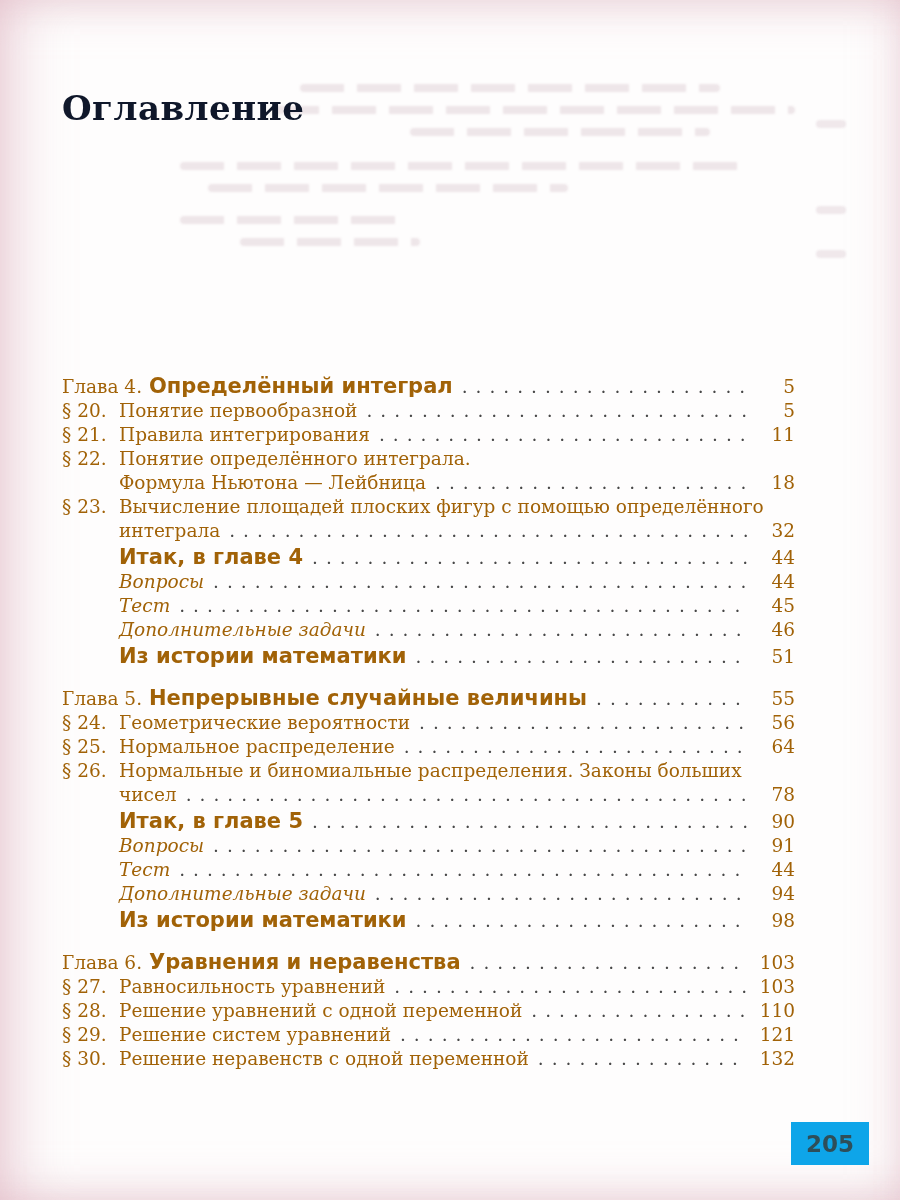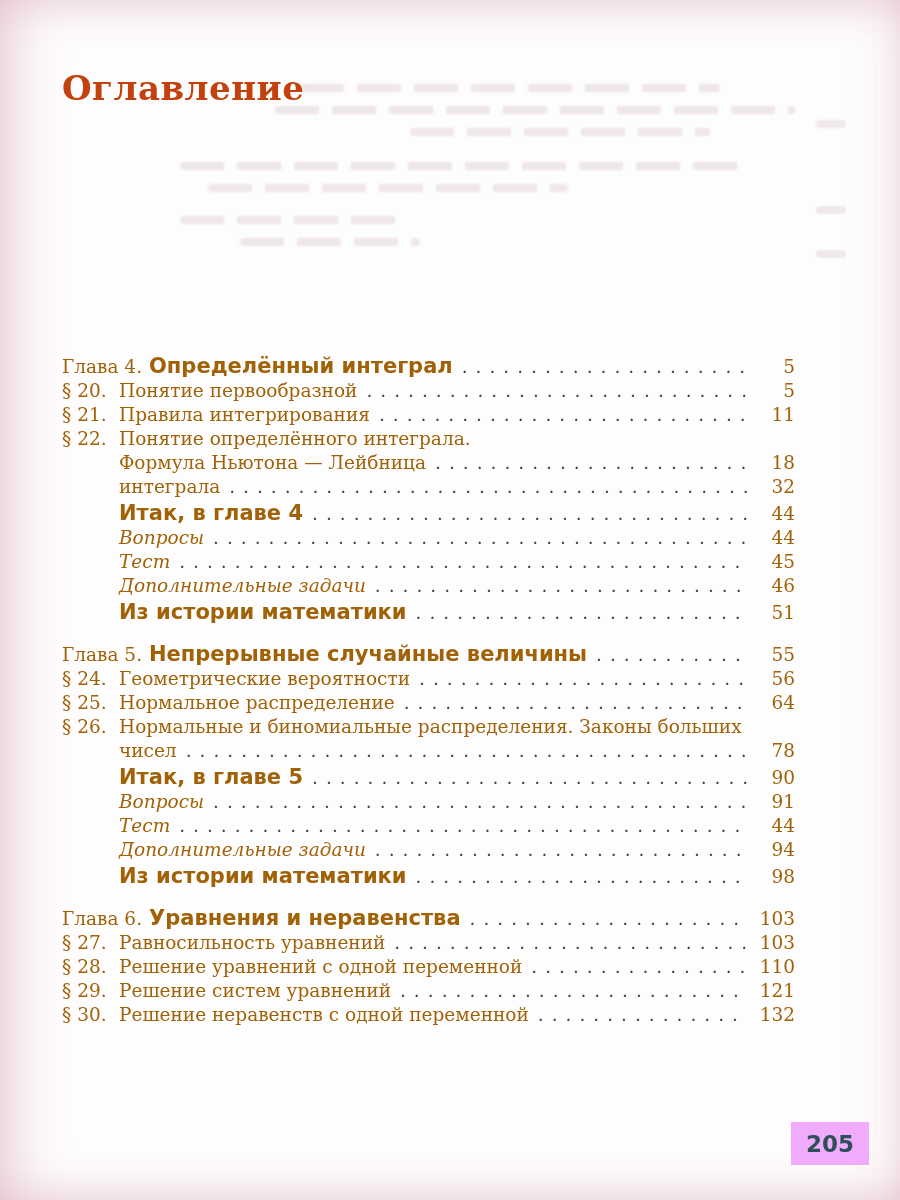--- a/index.html
+++ b/index.html
@@ -17,24 +17,24 @@
     box-shadow:
       inset 45px 0 55px -32px rgba(224,183,195,.65),
       inset 0 32px 48px -30px rgba(224,183,195,.6),
       inset -32px 0 48px -32px rgba(224,183,195,.5),
       inset 0 -32px 48px -30px rgba(224,183,195,.6);
   }
 
   .content { position:absolute; left:62px; right:105px; top:0; z-index:2; }
 
   h1.page-title {
-    margin-top:68px;
+    margin-top:88px;
     font-size:34px;
     font-weight:700;
-    color:#c2410c;
+    color:#0f172a;
     letter-spacing:.5px;
   }
 
   
   .ghost { position:absolute; top:84px; left:180px; width:652px; z-index:1;
            filter:blur(1.3px); opacity:.5; }
   .gline {
     height:8px; border-radius:4px; margin-bottom:14px;
     background:repeating-linear-gradient(90deg,
       rgba(198,170,181,.55) 0 44px, rgba(198,170,181,0) 44px 57px);
@@ -56,21 +56,21 @@
     letter-spacing:8px;
   }
   .pg { flex:0 0 44px; text-align:right; white-space:nowrap; }
 
   .gt  { margin-top:2px; }
   .gtl { margin-top:17px; }
 
   .page-badge {
     position:absolute; right:31px; bottom:35px; z-index:6;
     width:78px; height:43px;
-    background:#f0abfc;
+    background:#0ea5e9;
     display:flex; align-items:center; justify-content:center;
     font-family:"DejaVu Sans","Liberation Sans",sans-serif;
     font-weight:700; font-size:23px; color:#2e4e59;
   }
 </style>
 </head>
 <body>
 
 <div class="sheet">
 
@@ -118,20 +118,24 @@
         <span class="txt">Понятие определённого интеграла.</span>
       </div>
       <div class="row">
         <span class="num"></span>
         <span class="txt">Формула Ньютона — Лейбница</span>
         <span class="dots"></span>
         <span class="pg">18</span>
       </div>
 
       <div class="row">
+        <span class="num">§ 23.</span>
+        <span class="txt">Вычисление площадей плоских фигур с помощью определённого</span>
+      </div>
+      <div class="row">
         <span class="num"></span>
         <span class="txt">интеграла</span>
         <span class="dots"></span>
         <span class="pg">32</span>
       </div>
 
       <div class="row gt">
         <span class="num"></span>
         <span class="txt bd">Итак, в главе 4</span>
         <span class="dots"></span>

